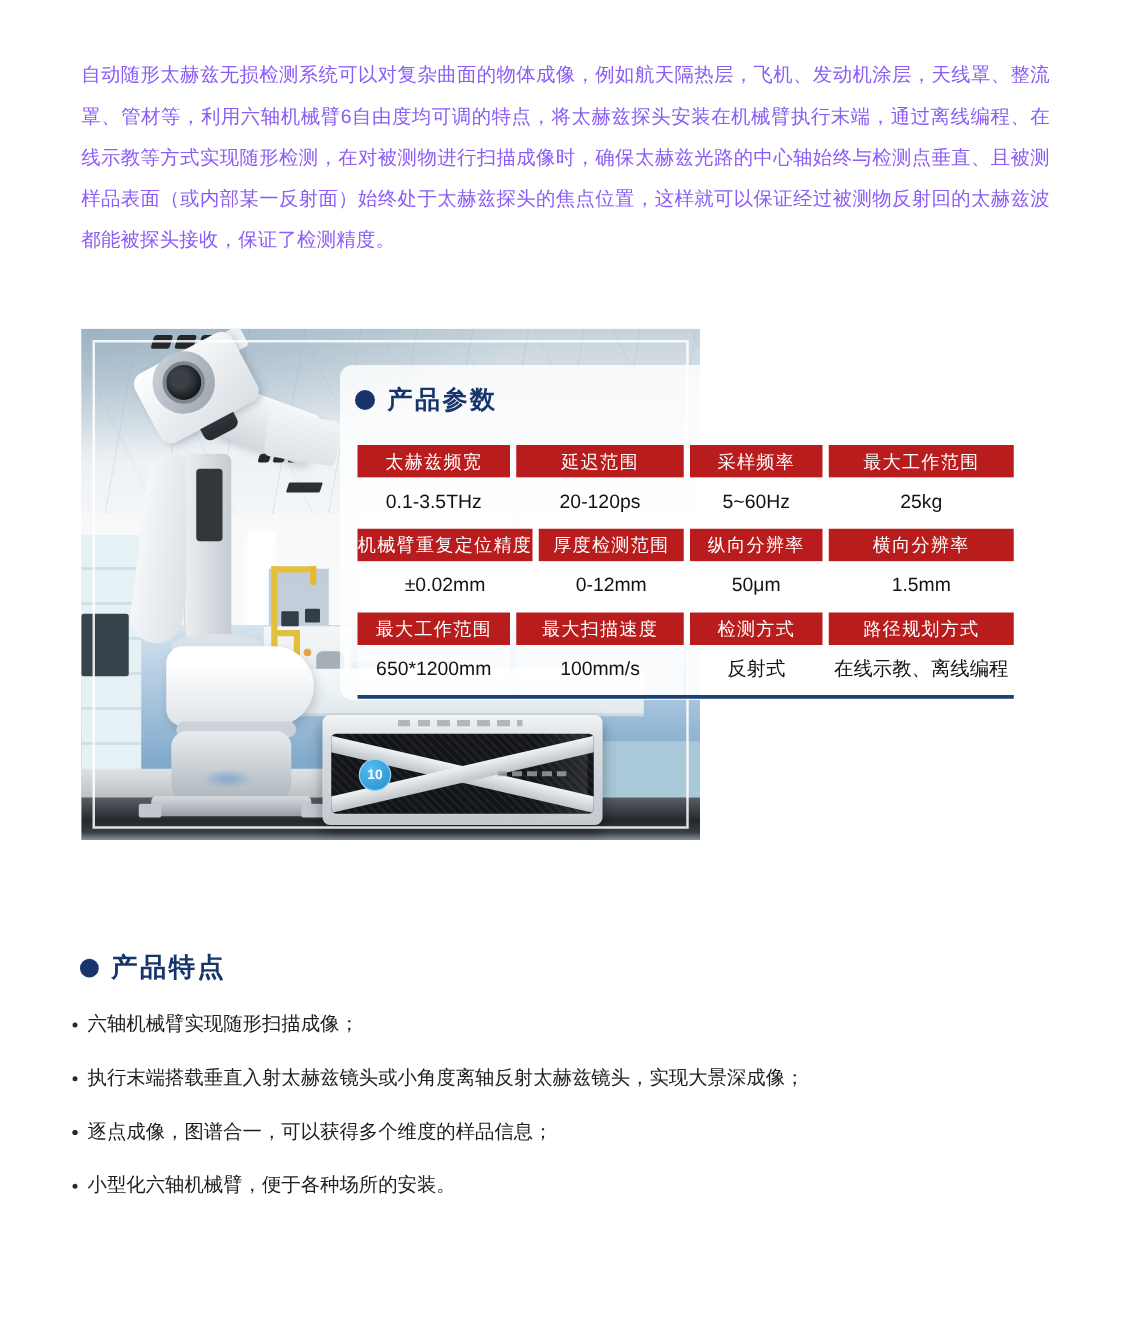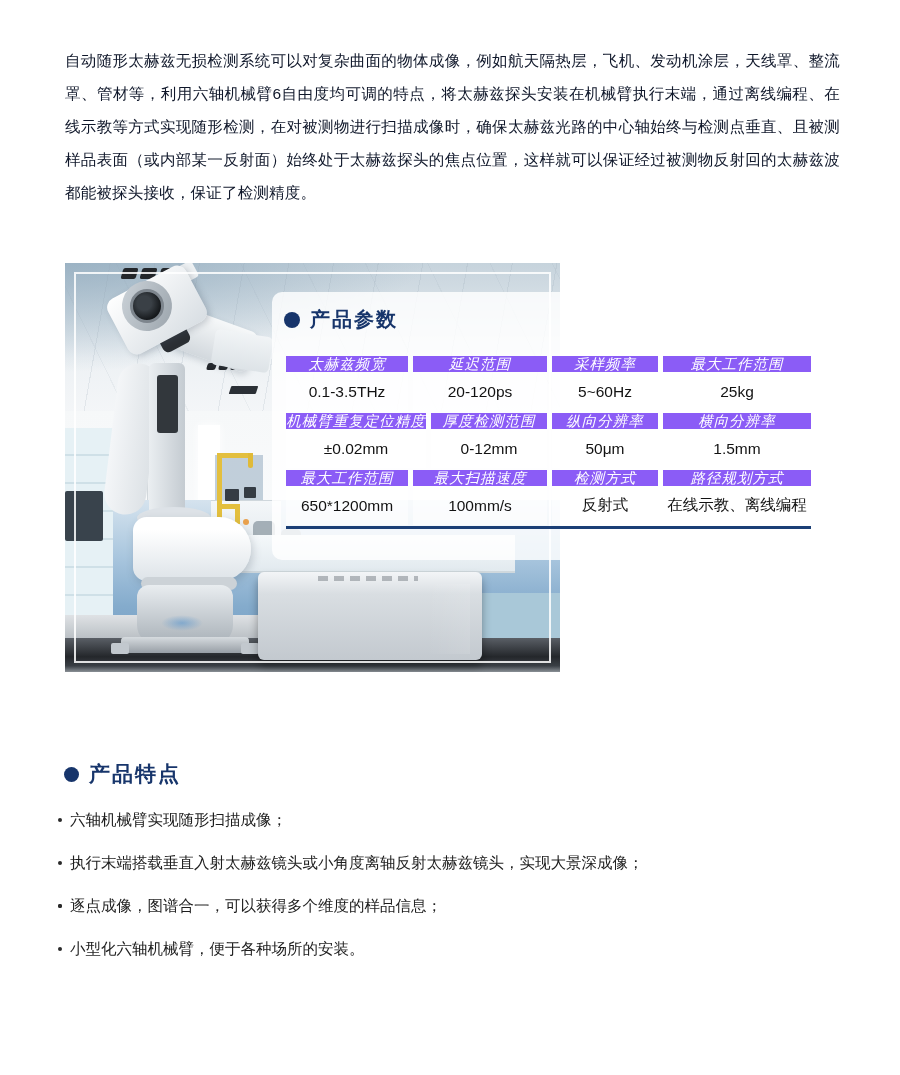--- a/index.html
+++ b/index.html
@@ -2,21 +2,21 @@
 <html><head>
 <meta charset="utf-8">
 <style>
   * { margin:0; padding:0; box-sizing:border-box; }
   html,body { background:#ffffff; }
   body { font-family:"Liberation Sans","DejaVu Sans",sans-serif; }
   .page { position:relative; width:900px; height:1075px; background:#ffffff; overflow:hidden; }
 
   
   .intro { position:absolute; left:65px; top:44px; width:775px;
-           font-size:15.5px; line-height:33px; color:#0f172a;
+           font-size:15.5px; line-height:33px; color:#8b5cf6;
            text-align:justify; letter-spacing:0.2px; }
 
   
   .photo { position:absolute; left:65px; top:263px; width:495px; height:409px;
            background:#eef2f5; overflow:hidden; }
   .ceiling { position:absolute; left:0; top:0; width:100%; height:152px;
              background: radial-gradient(ellipse at -6% -25%, #8ca7bb 0%, rgba(140,167,187,0) 55%),
                          linear-gradient(to bottom, #c6d3dc 0%, #edf1f4 62%, #f4f6f8 100%); }
   .ceiling-lines { position:absolute; left:0; top:0; width:100%; height:152px; opacity:.5;
              background: repeating-linear-gradient(100deg, rgba(148,164,178,.35) 0 1px, transparent 1px 44px),
@@ -121,22 +121,22 @@
   .sec-title { position:absolute; display:flex; align-items:center; }
   .params-title { left:284px; top:306px; }
   .ball { width:16px; height:16px; border-radius:50%; background:#17356b; margin-right:10px; flex:0 0 auto; }
   .sec-title .t { font-size:20px; font-weight:bold; color:#17356b; letter-spacing:2px; }
 
   .params-table { position:absolute; left:286px; top:356px; width:525px; }
   .pgroup { display:grid; column-gap:5px; margin-top:2px; }
   .pgroup.g1 { grid-template-columns:122px 134px 106px 148px; margin-top:0; }
   .pgroup.g2 { grid-template-columns:140px 116px 106px 148px; }
   .pgroup.g3 { grid-template-columns:122px 134px 106px 148px; }
-  .hcell { height:16px; background:#8b5cf6; color:#ffffff; font-size:14.5px;
-           display:flex; align-items:center; justify-content:center; letter-spacing:1px; white-space:nowrap;font-style:italic; }
+  .hcell { height:26px; background:#b91c1c; color:#ffffff; font-size:14.5px;
+           display:flex; align-items:center; justify-content:center; letter-spacing:1px; white-space:nowrap; }
   .vcell { height:39px; background:rgba(255,255,255,.55); color:#121212; font-size:15.5px;
            display:flex; align-items:center; justify-content:center; white-space:nowrap; }
   .params-underline { height:3px; background:#1b3f76; margin-top:1px; }
 
   
   .features-title { left:64px; top:760px; }
   .features-title .ball { width:15px; height:15px; }
   .features-title .t { font-size:21px; }
   .features-list { position:absolute; left:57px; top:798px; width:800px; }
   .feat { position:relative; padding-left:13px; line-height:43px; font-size:15.5px; color:#1d1d1d; }
@@ -206,20 +206,27 @@
       <div class="rb-collar2"></div>
       <div class="rb-pedestal"></div>
       <div class="rb-swirl"></div>
       <div class="rb-base"></div>
       <div class="rb-foot1"></div>
       <div class="rb-foot2"></div>
     </div>
 
     <div class="devbox">
       <div class="dev-top-marks"></div>
+      <div class="dev-front">
+        <div class="dev-carbon"></div>
+        <div class="dev-bar dev-bar-a"></div>
+        <div class="dev-bar dev-bar-b"></div>
+        <div class="dev-logo">10</div>
+        <div class="dev-panel-marks"></div>
+      </div>
       <div class="dev-side"></div>
     </div>
 
     <div class="photo-frame"></div>
   </div>
 
   <div class="params-overlay"></div>
 
   <div class="sec-title params-title">
     <span class="ball"></span>

